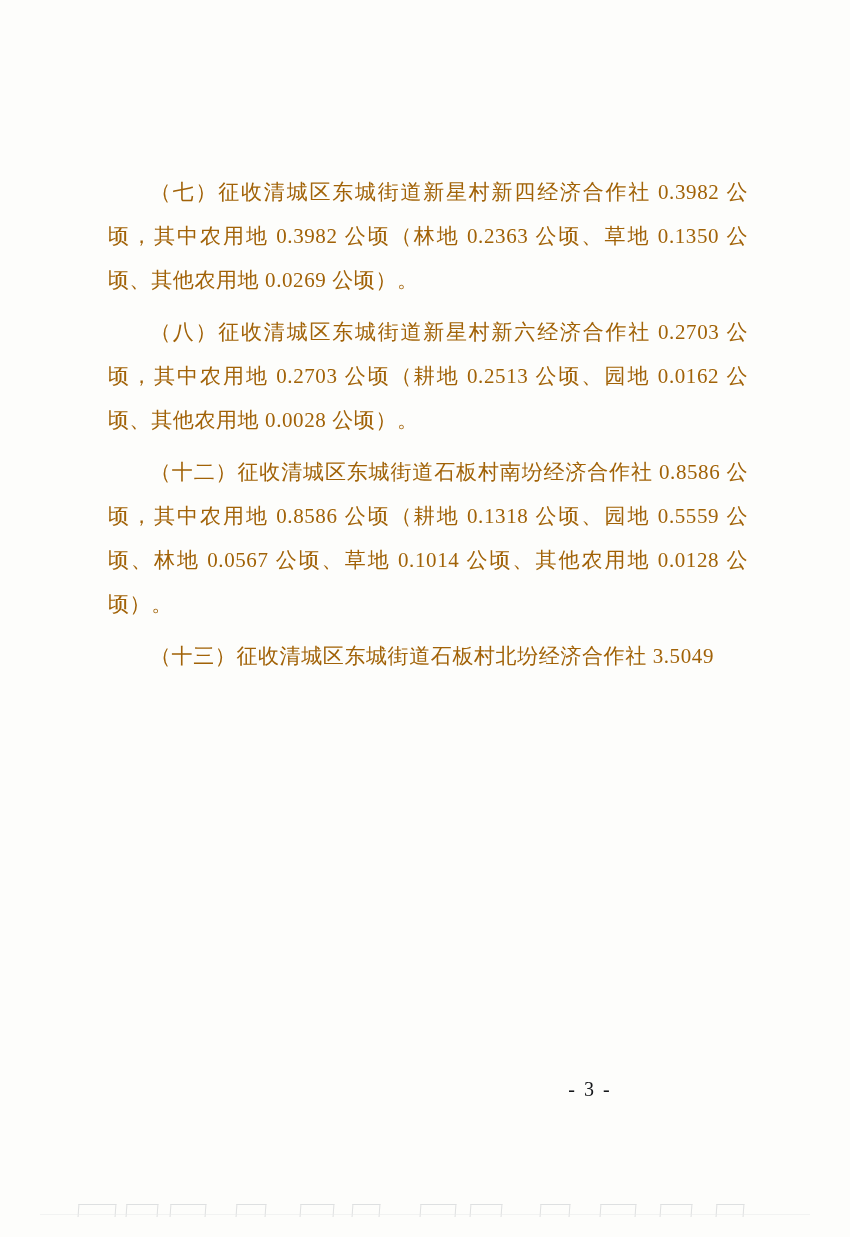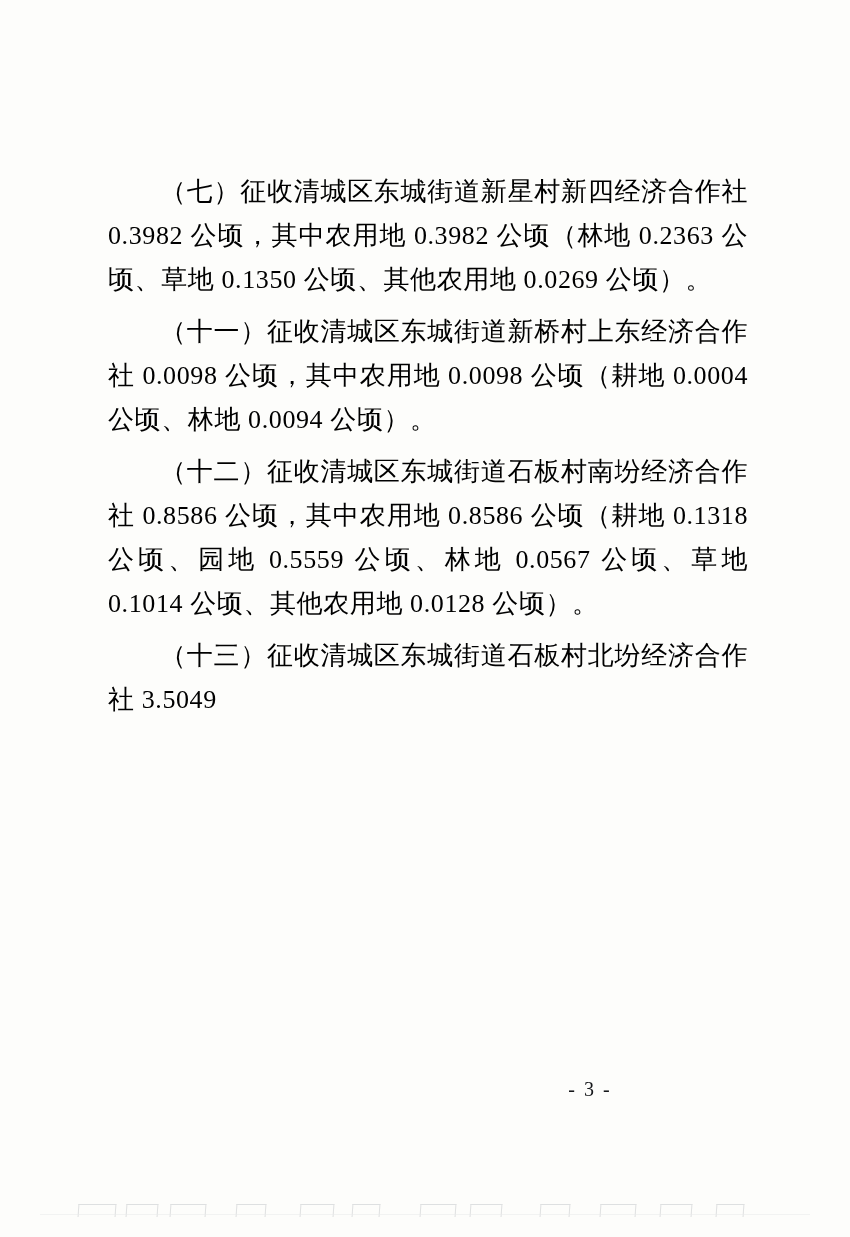--- a/index.html
+++ b/index.html
@@ -21,27 +21,27 @@
     inset: 0;
     background: #fdfdfb;
   }
   .content {
     position: absolute;
     left: 108px;
     top: 170px;
     width: 640px;
   }
   .para {
-    font-size: 26px;
+    font-size: 21px;
     line-height: 44px;
     text-indent: 2em;
     letter-spacing: 0.6px;
     text-align: justify;
     margin: 0 0 8px 0;
-    color: #000000;
+    color: #a16207;
     font-family: "Liberation Serif", "DejaVu Serif", serif;
   }
   .para:last-child {
     margin-bottom: 0;
   }
   .page-number {
     position: absolute;
     left: 0;
     right: 0;
     top: 1078px;
@@ -81,21 +81,21 @@
     opacity: 0.55;
   }
 </style>
 </head>
 <body>
 
 <div class="page">
 
   <div class="content">
     <p class="para">（七）征收清城区东城街道新星村新四经济合作社 0.3982 公顷，其中农用地 0.3982 公顷（林地 0.2363 公顷、草地 0.1350 公顷、其他农用地 0.0269 公顷）。</p>
-    <p class="para">（十一）征收清城区东城街道新桥村上东经济合作社 0.0098 公顷，其中农用地 0.0098 公顷（耕地 0.0004 公顷、林地 0.0094 公顷）。</p>
+    <p class="para">（八）征收清城区东城街道新星村新六经济合作社 0.2703 公顷，其中农用地 0.2703 公顷（耕地 0.2513 公顷、园地 0.0162 公顷、其他农用地 0.0028 公顷）。</p>
     <p class="para">（十二）征收清城区东城街道石板村南坋经济合作社 0.8586 公顷，其中农用地 0.8586 公顷（耕地 0.1318 公顷、园地 0.5559 公顷、林地 0.0567 公顷、草地 0.1014 公顷、其他农用地 0.0128 公顷）。</p>
     <p class="para">（十三）征收清城区东城街道石板村北坋经济合作社 3.5049</p>
   </div>
 
   <div class="page-number">- 3 -</div>
 
   <div class="scan-edge">
     <span style="left:78px;width:36px;"></span>
     <span style="left:126px;width:30px;"></span>
     <span style="left:170px;width:34px;"></span>

